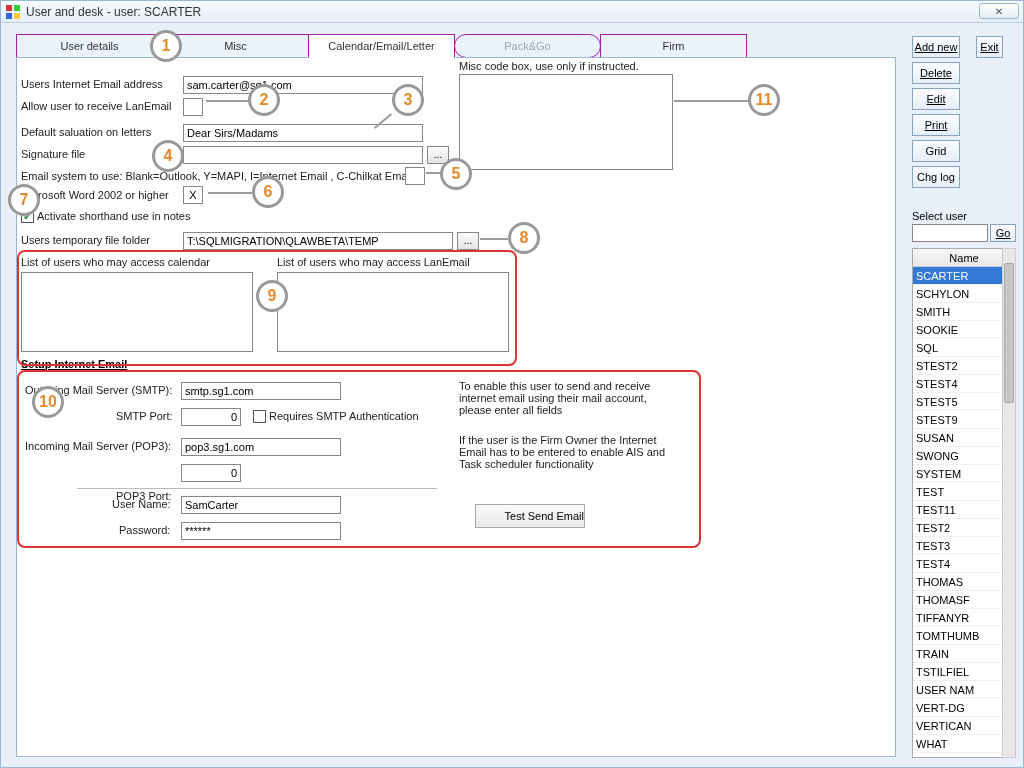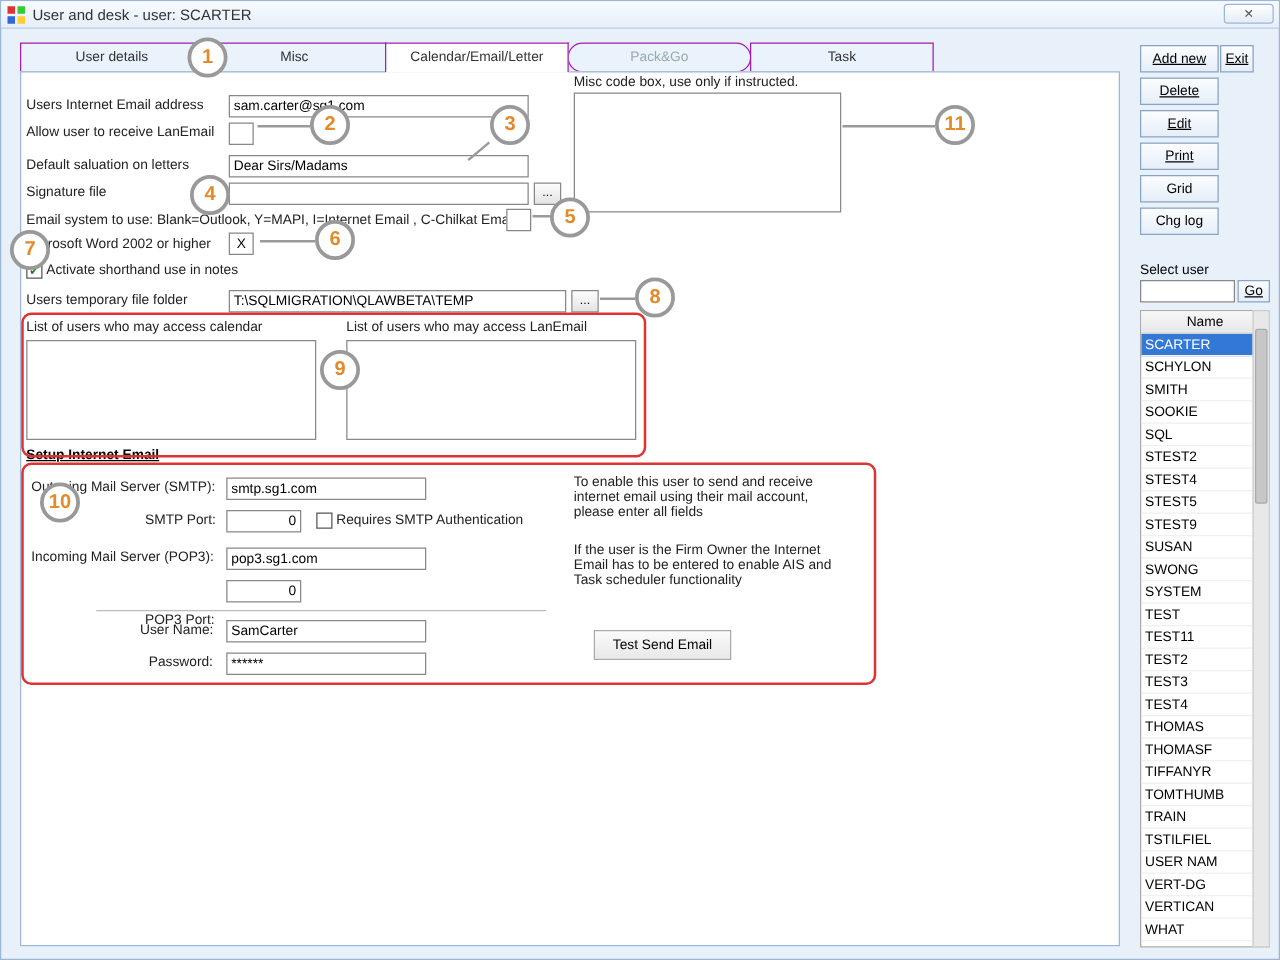--- a/index.html
+++ b/index.html
@@ -100,21 +100,21 @@
     background:#fff; color:#e48a2a;
     display:flex; align-items:center; justify-content:center;
     font-size:16px; font-weight:bold;
     pointer-events:none;
   }
   .callout-line {
     position:absolute; background:#9a9a9a; height:2px;
     pointer-events:none;
   }
   .right-btns {
-    position:absolute; left:912px; top:36px; width:63px;
+    position:absolute; left:912px; top:36px; width:48px;
     display:flex; flex-direction:column; gap:4px;
   }
   .right-btns .rbtn {
     height:22px; border:1px solid #8aa3c2;
     background:linear-gradient(#fbfdff,#e5eef8);
     font-size:11px; display:flex; align-items:center; justify-content:center;
   }
   .exit-btn {
     position:absolute; left:976px; top:36px; width:27px; height:22px;
     border:1px solid #8aa3c2;
@@ -161,21 +161,21 @@
   }
   .grid-scroll-thumb {
     position:absolute; left:1px; top:14px; width:10px; height:140px;
     background:#c7c7c7; border:1px solid #aaa; border-radius:2px;
   }
   .test-email-btn {
     position:absolute;
     width:110px; height:24px;
     border:1px solid #aaa;
     background:linear-gradient(#fbfbfb,#e8e8e8);
-    display:flex; align-items:center; justify-content:center;
+    display:flex; align-items:center; justify-content:flex-end;
     font-size:11px;
   }
   .divider { position:absolute; background:#bbb; height:1px; }
 </style>
 </head>
 <body>
 
 <div class="window">
 
   <div class="titlebar">
@@ -200,21 +200,21 @@
     <div class="tab">
         <span>Misc</span>
       </div>
     <div class="tab active">
         <span>Calendar/Email/Letter</span>
       </div>
     <div class="tab disabled">
         <span>Pack&amp;Go</span>
       </div>
     <div class="tab">
-        <span>Task</span>
+        <span>Firm</span>
       </div>
   </div>
 
   <div class="tab-panel">
 
     <span class="lbl" style="left:4px; top:20px;">Users Internet Email address</span>
     <input class="fld" style="left: 166px; top: 18px; width: 240px;" value="sam.carter@sg1.com">
 
     <span class="lbl" style="left:4px; top:42px;">Allow user to receive LanEmail</span>
     <input class="fld" style="left: 166px; top: 40px; width: 20px;" value="">

